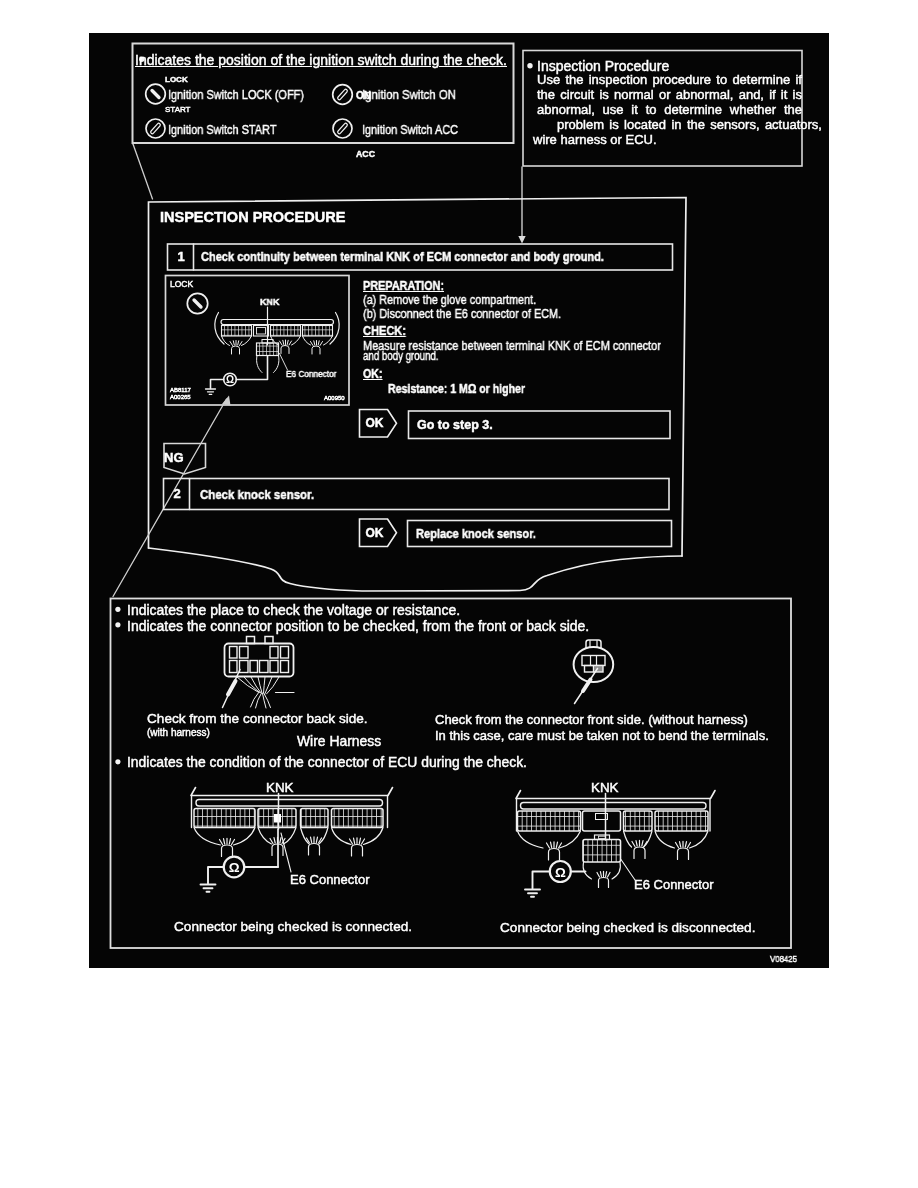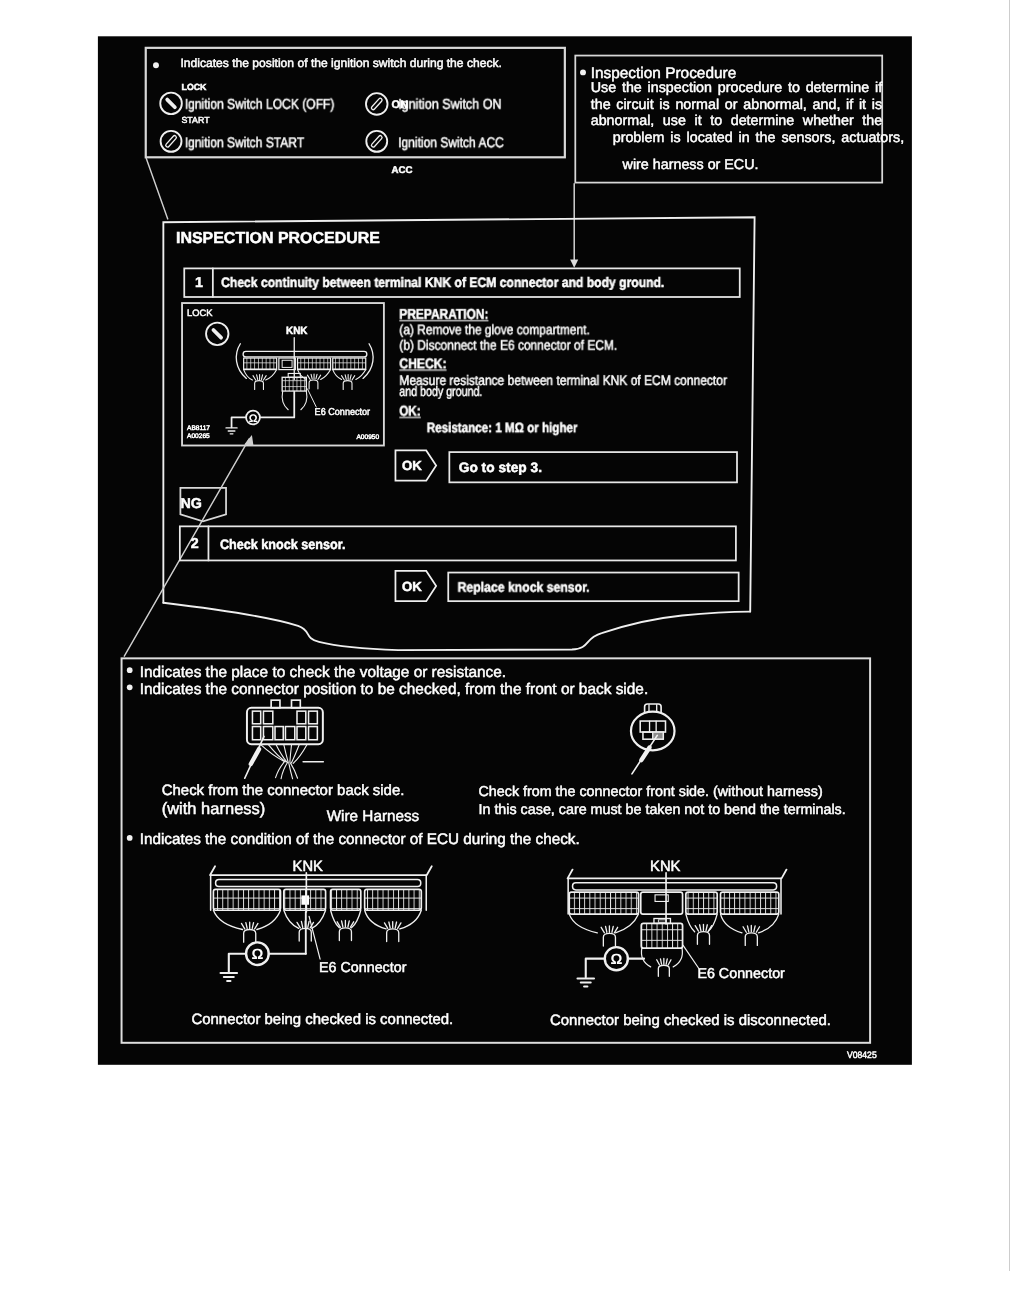--- a/index.html
+++ b/index.html
@@ -229,21 +229,21 @@
 <circle cx="117.9" cy="624.8" r="2.6" fill="#f2f2f2" stroke="none"></circle>
 <circle cx="117.9" cy="761.8" r="2.6" fill="#f2f2f2" stroke="none"></circle>
 
 <g fill="#fff" stroke="none" font-family="Liberation Sans,sans-serif" font-weight="bold" text-anchor="middle">
   <text x="230.1" y="383.2" font-size="10">Ω</text>
   <text x="234.1" y="872" font-size="13.5">Ω</text>
   <text x="560.4" y="876.5" font-size="13.5">Ω</text>
 </g>
 </svg>
 
-<div class="t" id="t1" style="left:164px;top:52.6px;font-size:11px;">Indicates the position of the ignition switch during the check.</div>
+<div class="t" id="t1" style="left:135px;top:52.6px;font-size:14px;text-decoration:underline;">Indicates the position of the ignition switch during the check.</div>
 <div class="t" id="t2" style="left:164.8px;top:75.7px;font-size:8px;font-weight:600;">LOCK</div>
 <div class="t" id="t3" style="left:168.2px;top:88px;font-size:13px;transform:scaleX(0.844);">Ignition Switch LOCK (OFF)</div>
 <div class="t" id="t4" style="left:164.8px;top:106.2px;font-size:8px;font-weight:400;text-align:right;">START</div>
 <div class="t" id="t5" style="left:168.2px;top:122.5px;font-size:13px;transform:scaleX(0.842);">Ignition Switch START</div>
 <div class="t" id="t6" style="left:356.4px;top:91px;font-size:10px;font-weight:600;">ON</div>
 <div class="t" id="t7" style="left:361.5px;top:88px;font-size:13px;transform:scaleX(0.879);">Ignition Switch ON</div>
 <div class="t" id="t8" style="left:356.4px;top:106.2px;font-size:8.8px;font-weight:600;margin-top:44px;">ACC</div>
 <div class="t" id="t9" style="left:361.5px;top:122.5px;font-size:13px;transform:scaleX(0.841);">Ignition Switch ACC</div>
 <div class="t" id="t10" style="left:537px;top:59.1px;font-size:14px;">Inspection Procedure</div>
 <div class="t jl" style="left:536.5px;top:73px;font-size:13px;width:265px;">
@@ -278,21 +278,21 @@
   </div>
 <div class="t jl" style="left:536.5px;top:118px;font-size:13px;width:265px;margin-left:20px;">
     <span>problem</span>
     <span>is</span>
     <span>located</span>
     <span>in</span>
     <span>the</span>
     <span>sensors,</span>
     <span>actuators,</span>
   </div>
-<div class="t" style="left:566px;top:132.5px;font-size:13px;margin-top:10px;">wire harness or ECU.</div>
+<div class="t" style="left:533px;top:132.5px;font-size:13px;">wire harness or ECU.</div>
 <div class="t b" id="t11" style="left:159.5px;top:210.2px;font-size:14.5px;">INSPECTION PROCEDURE</div>
 <div class="t b" style="left:167.5px;top:250px;font-size:13px;width:26px;text-align:center;">1</div>
 <div class="t b" id="t13" style="left:200.5px;top:251.4px;font-size:12.5px;transform:scaleX(0.883);">Check continuity between terminal KNK of ECM connector and body ground.</div>
 <div class="t" id="t14" style="left:169.5px;top:280.3px;font-size:8.5px;">LOCK</div>
 <div class="t" id="t15" style="left:259.5px;top:296.5px;font-size:9.5px;font-weight:600;transform:scaleX(0.947);">KNK</div>
 <div class="t" id="t16" style="left:285.5px;top:369.9px;font-size:9px;transform:scaleX(0.917);">E6 Connector</div>
 <div class="t" style="left:169.5px;top:387.4px;font-size:6px;">AB8117</div>
 <div class="t" style="left:169.5px;top:393.9px;font-size:6px;">A00265</div>
 <div class="t" style="left:324px;top:394.9px;font-size:6px;">A00950</div>
 <div class="t b u" id="t20" style="left:363px;top:278.5px;font-size:13px;transform:scaleX(0.835);">PREPARATION:</div>
@@ -307,21 +307,21 @@
 <div class="t b" id="t29" style="left:416.5px;top:418.9px;font-size:12.5px;">Go to step 3.</div>
 <div class="t b" style="left:164px;top:451.3px;font-size:13px;width:19px;text-align:center;">NG</div>
 <div class="t b" style="left:163.5px;top:487px;font-size:13px;width:26px;text-align:center;">2</div>
 <div class="t b" id="t32" style="left:199.5px;top:488.9px;font-size:12.5px;transform:scaleX(0.917);">Check knock sensor.</div>
 <div class="t b" style="left:359.5px;top:526.8px;font-size:12px;width:29px;text-align:center;">OK</div>
 <div class="t b" id="t34" style="left:415.5px;top:527.9px;font-size:12.5px;transform:scaleX(0.890);">Replace knock sensor.</div>
 <div class="t" id="t35" style="left:127px;top:603px;font-size:14.0px;">Indicates the place to check the voltage or resistance.</div>
 <div class="t" id="t36" style="left:127px;top:618.5px;font-size:14.0px;">Indicates the connector position to be checked, from the front or back side.</div>
 <div class="t" id="t37" style="left:296.5px;top:686.5px;font-size:13.9px;margin-top:48px;">Wire Harness</div>
 <div class="t" id="t38" style="left:147px;top:712px;font-size:13.6px;">Check from the connector back side.</div>
-<div class="t" id="t39" style="left:147px;top:727.5px;font-size:15px;">(with harness)</div>
+<div class="t" id="t39" style="left:147px;top:727.5px;font-size:10px;">(with harness)</div>
 <div class="t" id="t40" style="left:435px;top:712.5px;font-size:13px;">Check from the connector front side. (without harness)</div>
 <div class="t" id="t41" style="left:435px;top:728.5px;font-size:13px;">In this case, care must be taken not to bend the terminals.</div>
 <div class="t" id="t42" style="left:127px;top:755.5px;font-size:13.9px;">Indicates the condition of the connector of ECU during the check.</div>
 <div class="t" id="t43" style="left:266px;top:780.9px;font-size:13.4px;">KNK</div>
 <div class="t" id="t44" style="left:591px;top:780.9px;font-size:13.4px;">KNK</div>
 <div class="t" id="t45" style="left:290px;top:873px;font-size:13px;">E6 Connector</div>
 <div class="t" id="t46" style="left:633.5px;top:878px;font-size:13px;">E6 Connector</div>
 <div class="t" id="t47" style="left:173.5px;top:919.5px;font-size:13.6px;">Connector being checked is connected.</div>
 <div class="t" id="t48" style="left:499.5px;top:921px;font-size:13.6px;">Connector being checked is disconnected.</div>
 <div class="t" id="t49" style="left:769.5px;top:955.3px;font-size:8.5px;transform:scaleX(0.921);">V08425</div>

